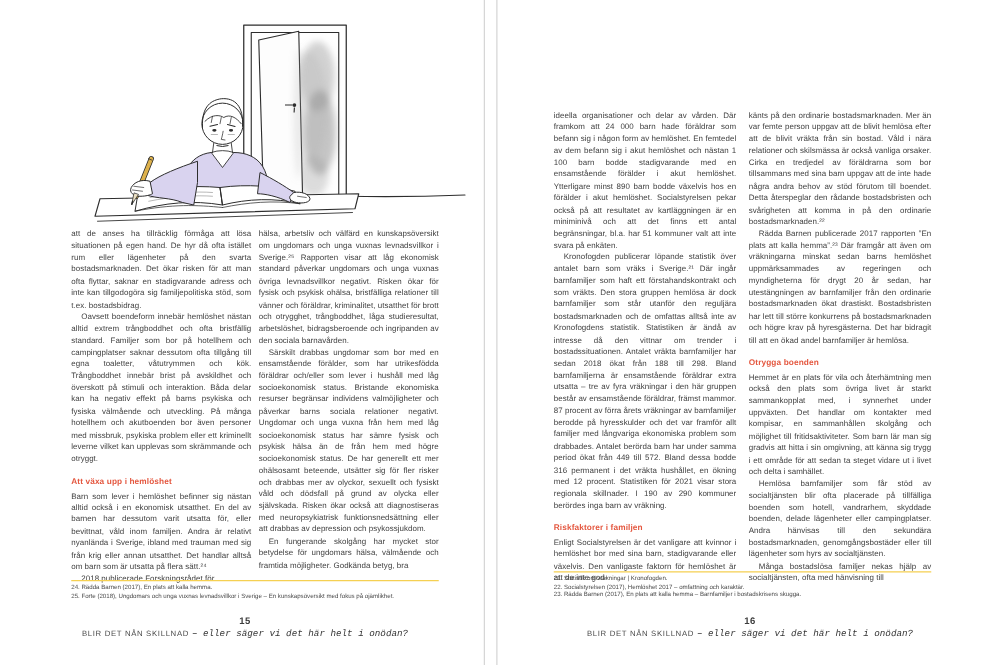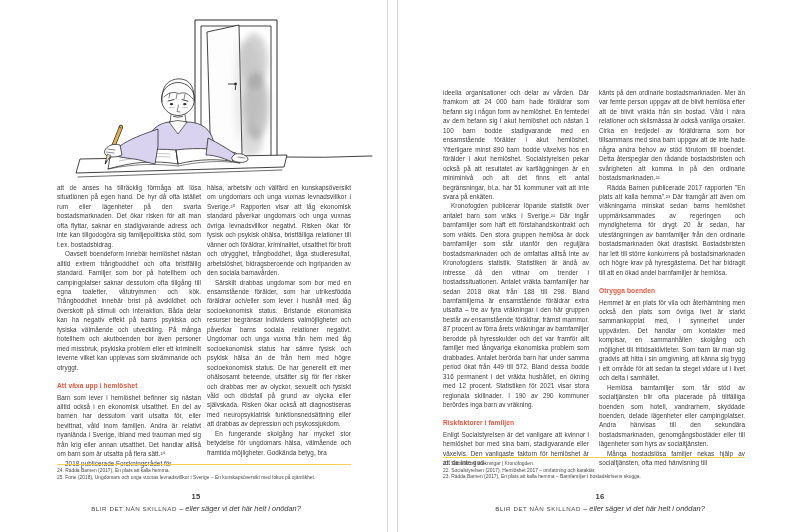--- a/index.html
+++ b/index.html
@@ -12,21 +12,21 @@
   .para{margin:0;}
   .para.indent{text-indent:8px;}
   .heading{color:var(--heading-red,#e4573f);font-weight:bold;font-size:6.6px;
            margin:8.5px 0 2.5px 0;text-align:left;letter-spacing:.1px;}
   .rule{position:absolute;height:1.4px;background:var(--rule-yellow,#f6d04e);}
   .footnotes{position:absolute;font-size:4.9px;line-height:6.6px;color:#4a4a4a;text-align:left;}
   .footnote{margin:0;}
   .page-footer{position:absolute;display:flex;flex-direction:column;align-items:center;gap:2.5px;}
   .page-num{font-size:7.6px;font-weight:600;letter-spacing:.4px;color:#3c3c3c;}
   .footer-line{font-size:6.2px;letter-spacing:.55px;color:#4a4a4a;white-space:nowrap;}
-  .footer-line .tagline{font-family:Liberation Sans, sans-serif;font-style:italic;font-size:7.4px;
+  .footer-line .tagline{font-family:Liberation Mono, monospace;font-style:italic;font-size:7.4px;
                         letter-spacing:0;color:#353535;}
   .ink{stroke:#2d2d2d;fill:none;stroke-linecap:round;stroke-linejoin:round;}
   .sweater{fill:var(--sweater-lavender,#d9d3ef);stroke:#2d2d2d;stroke-width:.8;}
   .skin{fill:#ffffff;stroke:#2d2d2d;stroke-width:.8;}
 </style>
 </head>
 <body>
 
 <div class="canvas">
 

